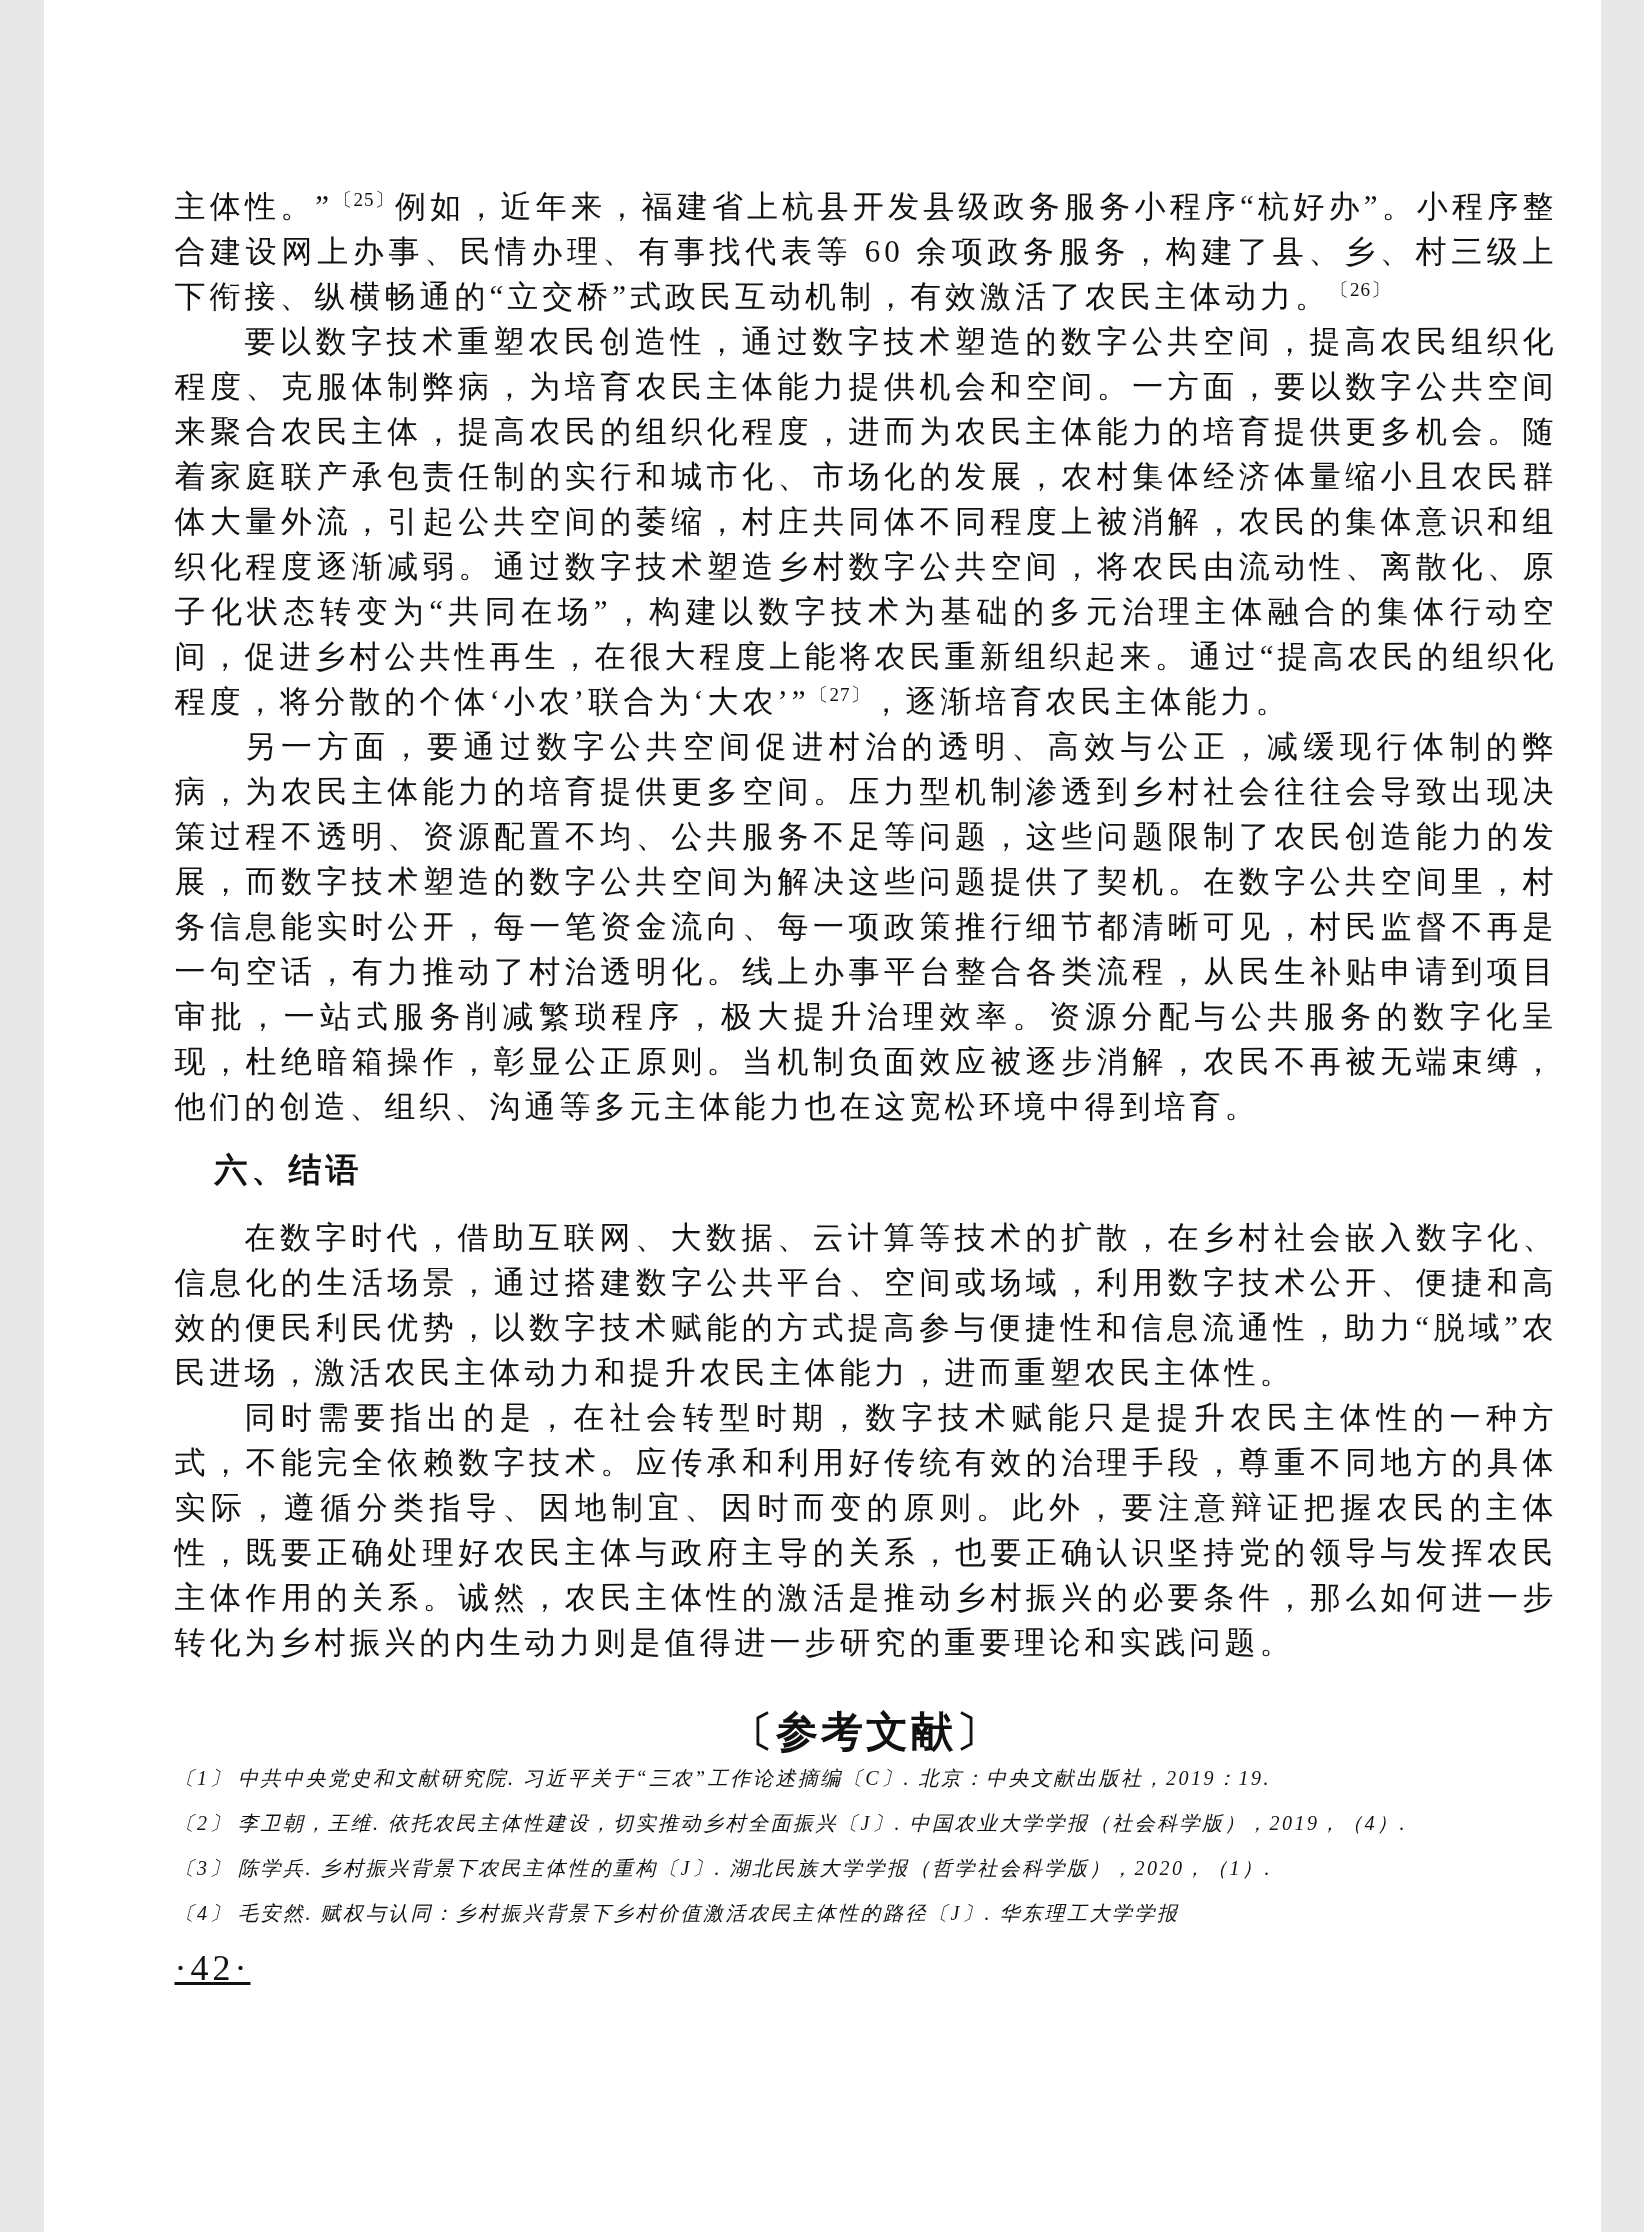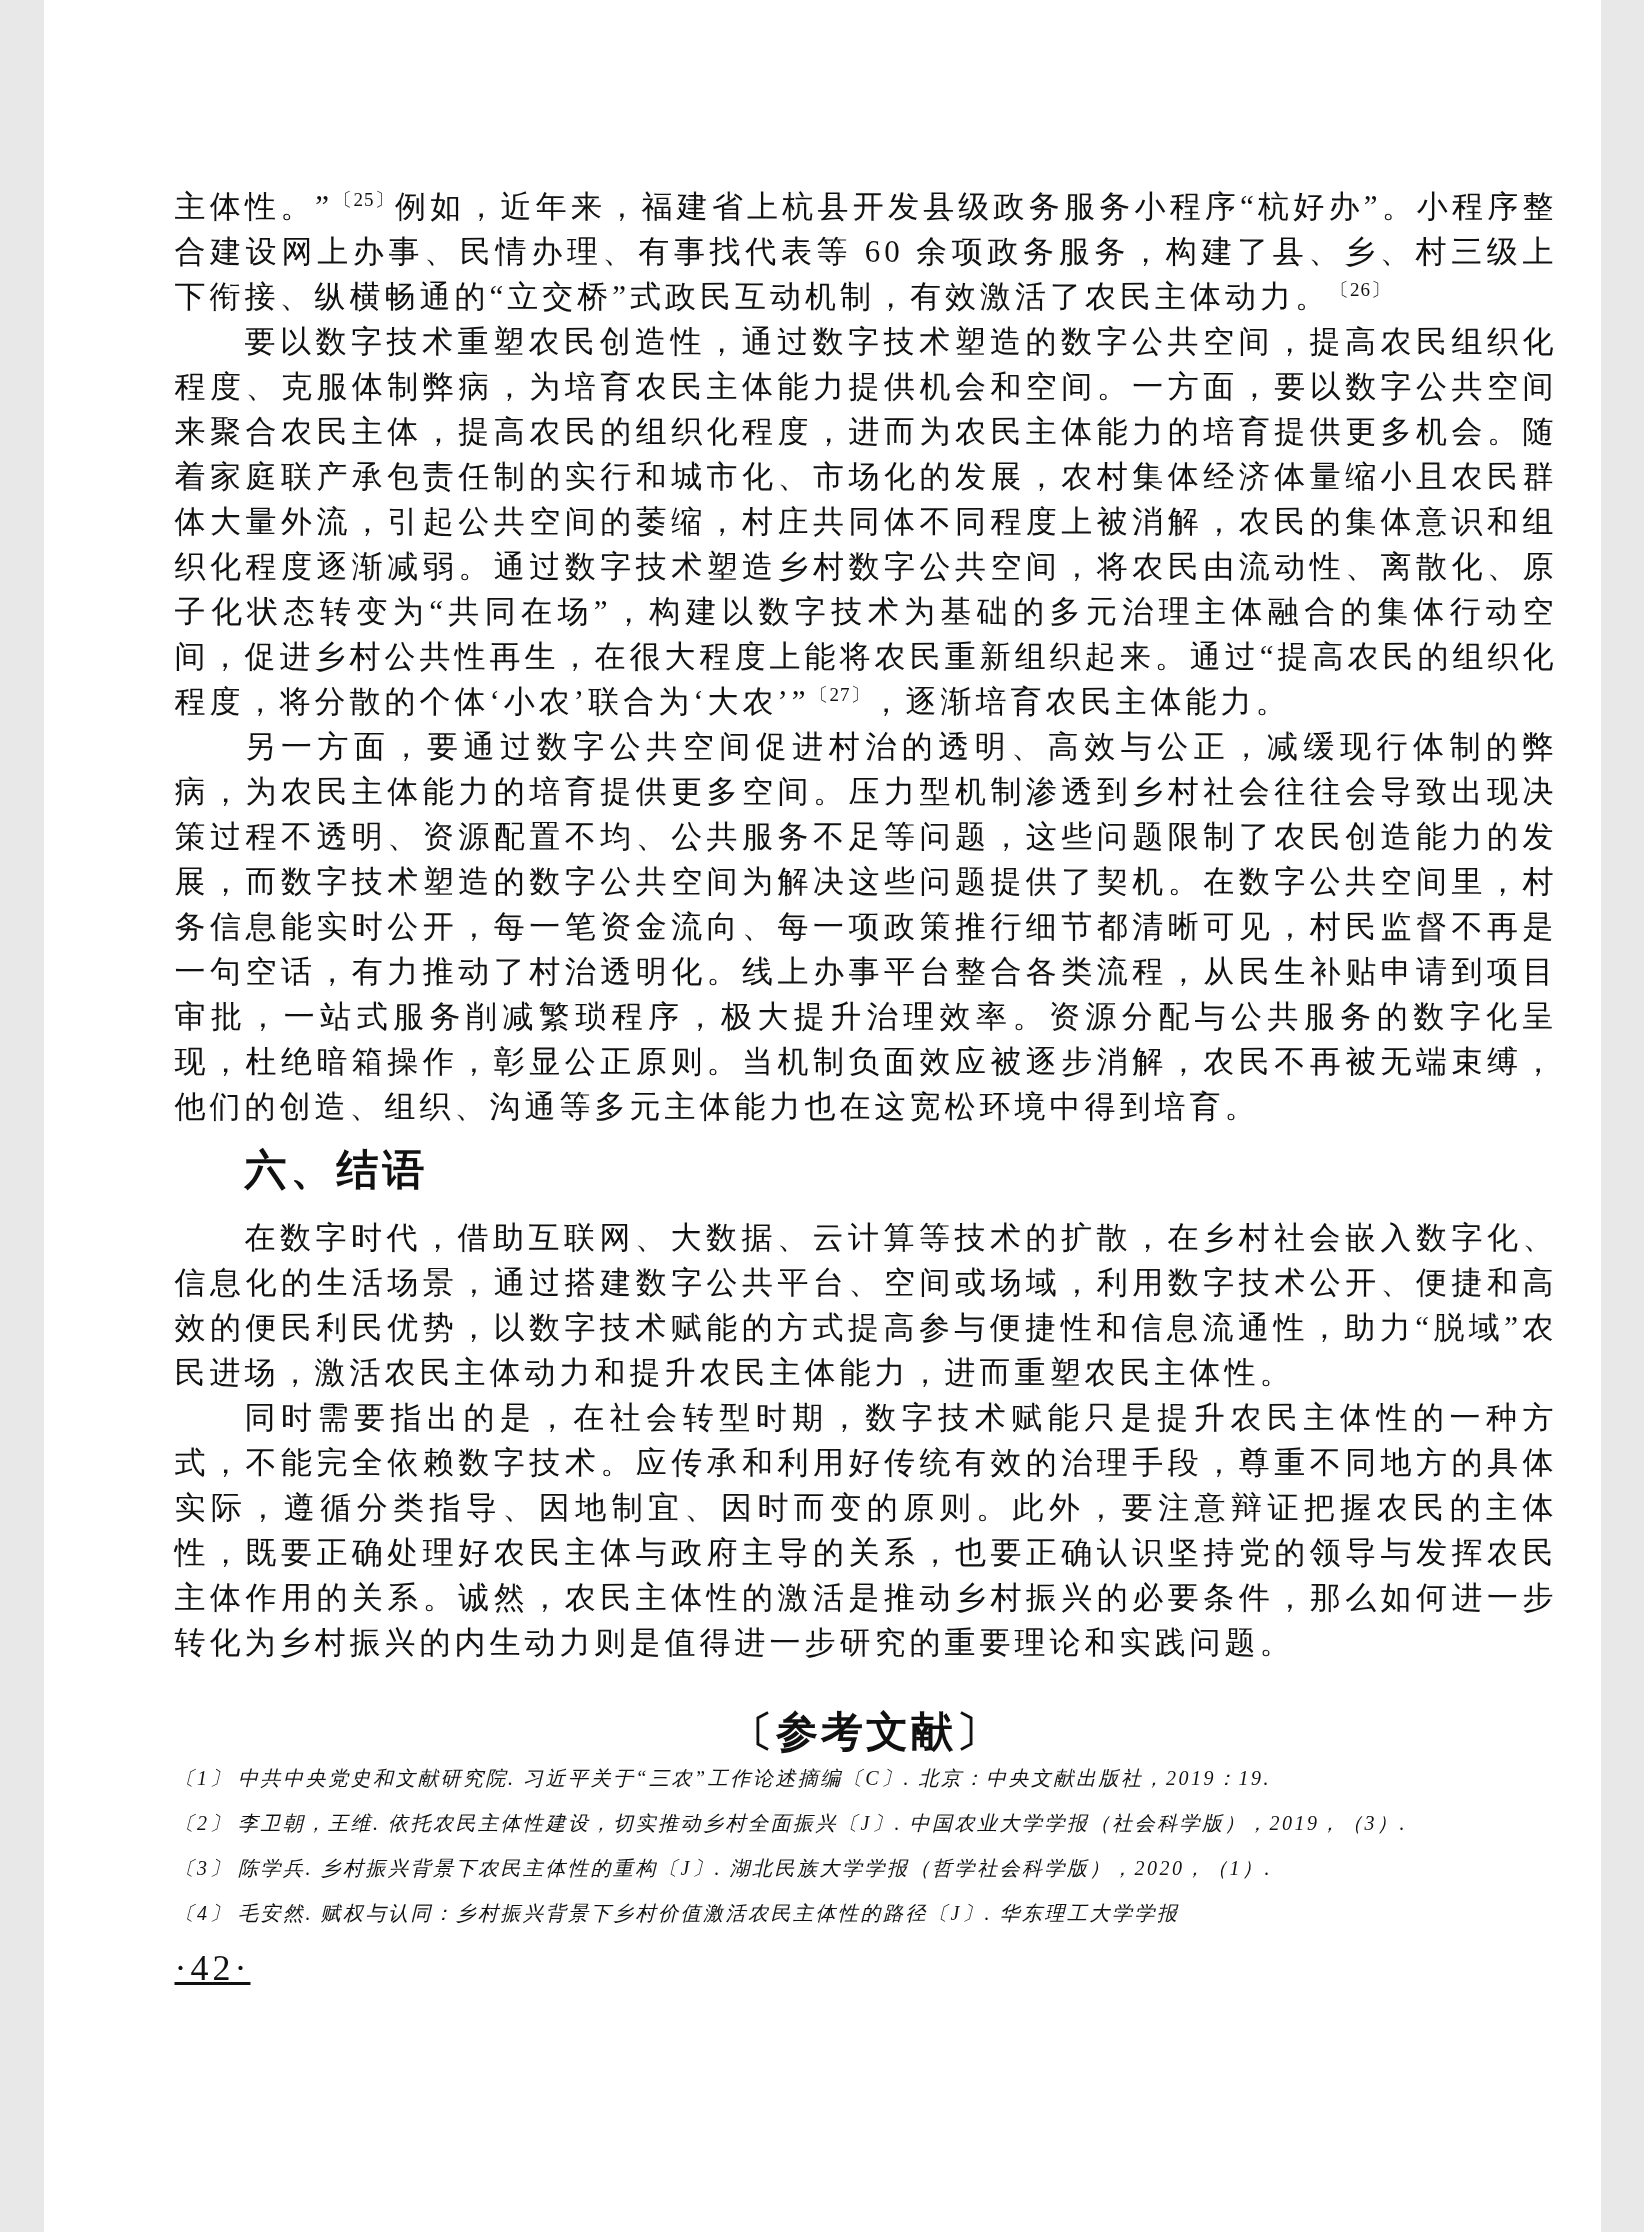--- a/index.html
+++ b/index.html
@@ -32,24 +32,24 @@
     color: #111111;
   }
   .indent { text-indent: 70px; }
   sup.cite {
     font-size: 19px;
     letter-spacing: 1px;
     vertical-align: super;
     line-height: 0;
   }
   .h2 {
-    margin: 18px 0 23px 70px;
+    margin: 18px 0 23px 40px;
     font-family: "Liberation Sans", "DejaVu Sans", sans-serif;
     font-weight: bold;
-    font-size: 42px;
+    font-size: 33px;
     line-height: 45px;
     letter-spacing: 4px;
   }
   .refs-heading {
     margin: 44px 0 2px 0;
     text-align: center;
     font-family: "Liberation Sans", "DejaVu Sans", sans-serif;
     font-weight: bold;
     font-size: 42px;
     line-height: 45px;
@@ -92,21 +92,21 @@
     <h2 class="h2">六、结语</h2>
 
     <p class="body-p indent">在数字时代，借助互联网、大数据、云计算等技术的扩散，在乡村社会嵌入数字化、信息化的生活场景，通过搭建数字公共平台、空间或场域，利用数字技术公开、便捷和高效的便民利民优势，以数字技术赋能的方式提高参与便捷性和信息流通性，助力“脱域”农民进场，激活农民主体动力和提升农民主体能力，进而重塑农民主体性。</p>
 
     <p class="body-p indent">同时需要指出的是，在社会转型时期，数字技术赋能只是提升农民主体性的一种方式，不能完全依赖数字技术。应传承和利用好传统有效的治理手段，尊重不同地方的具体实际，遵循分类指导、因地制宜、因时而变的原则。此外，要注意辩证把握农民的主体性，既要正确处理好农民主体与政府主导的关系，也要正确认识坚持党的领导与发挥农民主体作用的关系。诚然，农民主体性的激活是推动乡村振兴的必要条件，那么如何进一步转化为乡村振兴的内生动力则是值得进一步研究的重要理论和实践问题。</p>
 
     <div class="refs-heading">〔参考文献〕</div>
 
     <p class="ref"><span class="ref-label">〔1〕</span><span>中共中央党史和文献研究院. 习近平关于“三农”工作论述摘编〔C〕. 北京：中央文献出版社，2019：19.</span></p>
 
-    <p class="ref"><span class="ref-label">〔2〕</span><span>李卫朝，王维. 依托农民主体性建设，切实推动乡村全面振兴〔J〕. 中国农业大学学报（社会科学版），2019，（3）.</span></p>
+    <p class="ref"><span class="ref-label">〔2〕</span><span>李卫朝，王维. 依托农民主体性建设，切实推动乡村全面振兴〔J〕. 中国农业大学学报（社会科学版），2019，（4）.</span></p>
 
     <p class="ref"><span class="ref-label">〔3〕</span><span>陈学兵. 乡村振兴背景下农民主体性的重构〔J〕. 湖北民族大学学报（哲学社会科学版），2020，（1）.</span></p>
 
     <p class="ref"><span class="ref-label">〔4〕</span><span>毛安然. 赋权与认同：乡村振兴背景下乡村价值激活农民主体性的路径〔J〕. 华东理工大学学报</span></p>
 
     <div class="page-number">·42·</div>
 
   </div>
 </div>
 

